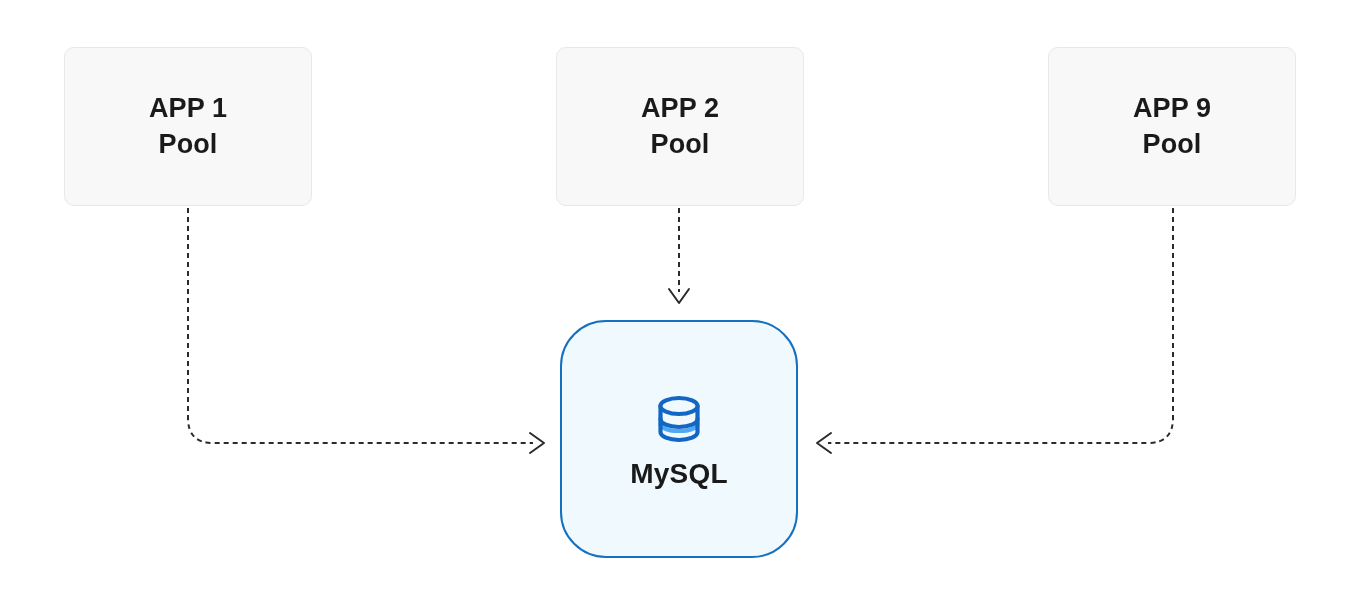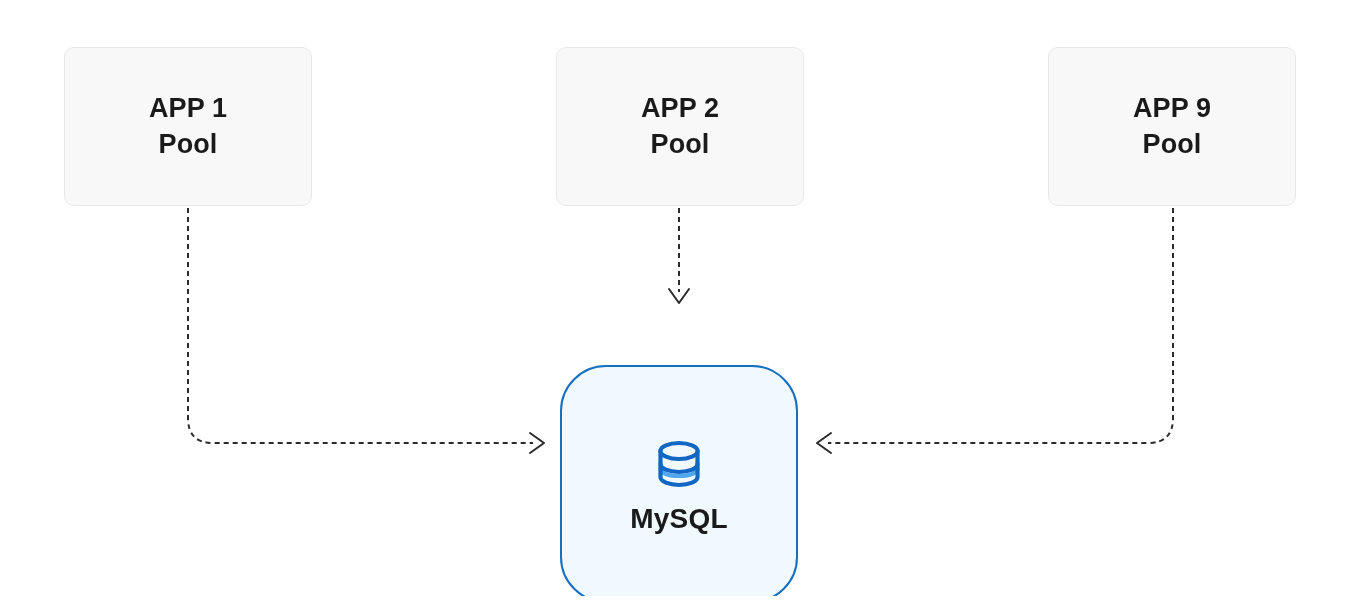--- a/index.html
+++ b/index.html
@@ -59,21 +59,20 @@
     width: 238px;
     height: 238px;
     background: #f0f9fd;
     border: 2px solid #1570c0;
     border-radius: 46px;
     display: flex;
     flex-direction: column;
     align-items: center;
     justify-content: center;
     z-index: 2;
-    margin-top: 45px;
   }
   .db-icon {
     width: 58px;
     height: 58px;
     display: block;
     margin-bottom: 12px;
   }
   .db-label {
     font-size: 28px;
     font-weight: bold;

